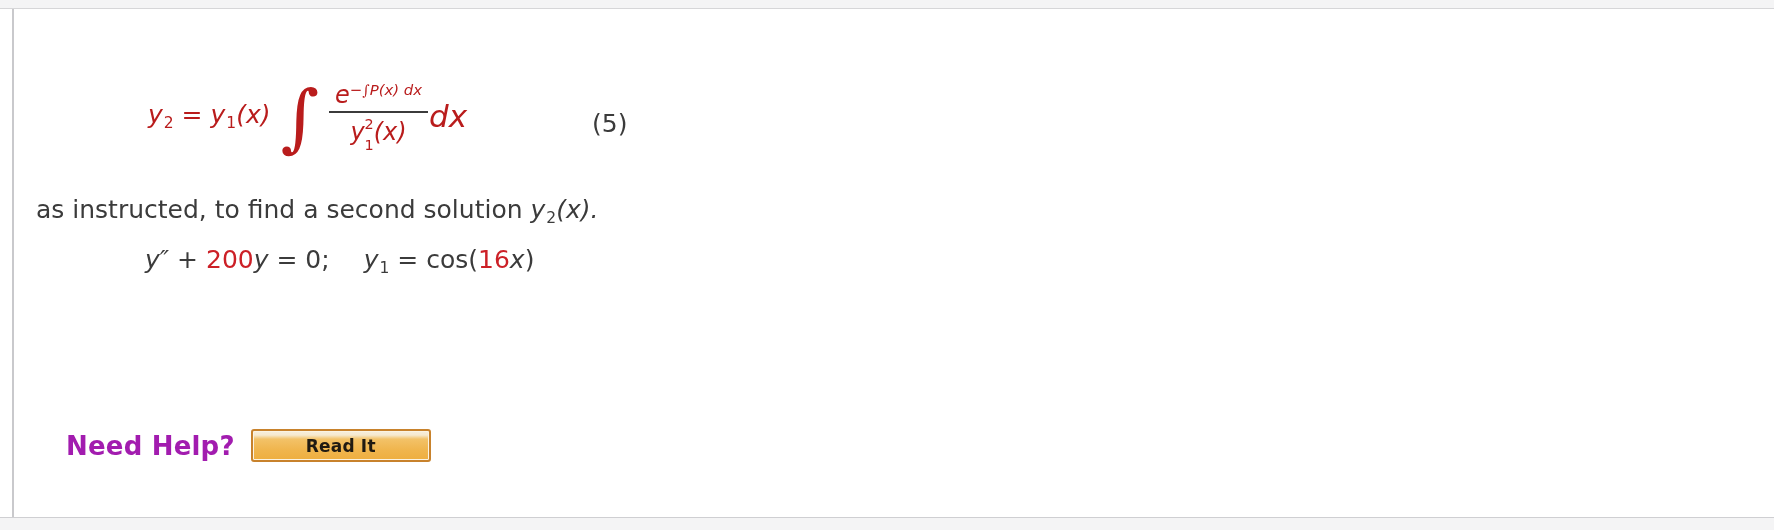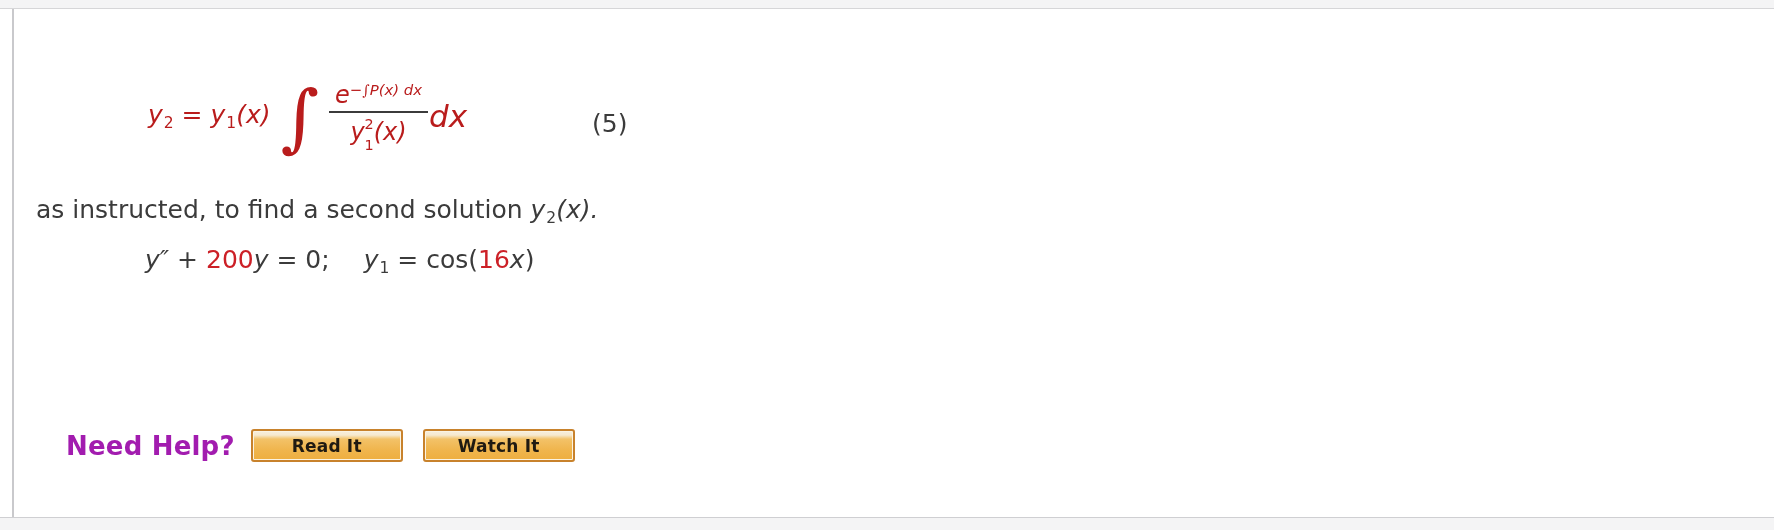--- a/index.html
+++ b/index.html
@@ -216,21 +216,21 @@
     font-weight: bold;
     color: #a21caf;
     letter-spacing: 0.2px;
     padding-right: 16px;
     white-space: nowrap;
   }
   .help-button {
     display: inline-flex;
     align-items: center;
     justify-content: center;
-    width: 152px;
+    width: 180px;
     height: 33px;
     margin-right: 20px;
     box-sizing: border-box;
     border: 2px solid #c8822c;
     border-radius: 3px;
     background: linear-gradient(to bottom, #f7efdd 0%, #f6e9cf 14%, #f3c268 28%, #f0b64f 62%, #eeae3f 100%);
     box-shadow: inset 0 0 0 1px #fbf3e2;
     cursor: pointer;
   }
   .help-button .btn-label {
@@ -280,21 +280,18 @@
     </div>
 
 
     <div id="need-help-row">
       <span id="need-help-label">Need Help?</span>
 
       <div class="help-button">
         <span class="btn-label">Read It</span>
       </div>
 
-      <div class="help-button">
-        <span class="btn-label">Watch It</span>
-      </div>
     </div>
 
   </div>
 
   <div class="bottom-strip"></div>
 </div>
 
 </body></html>

